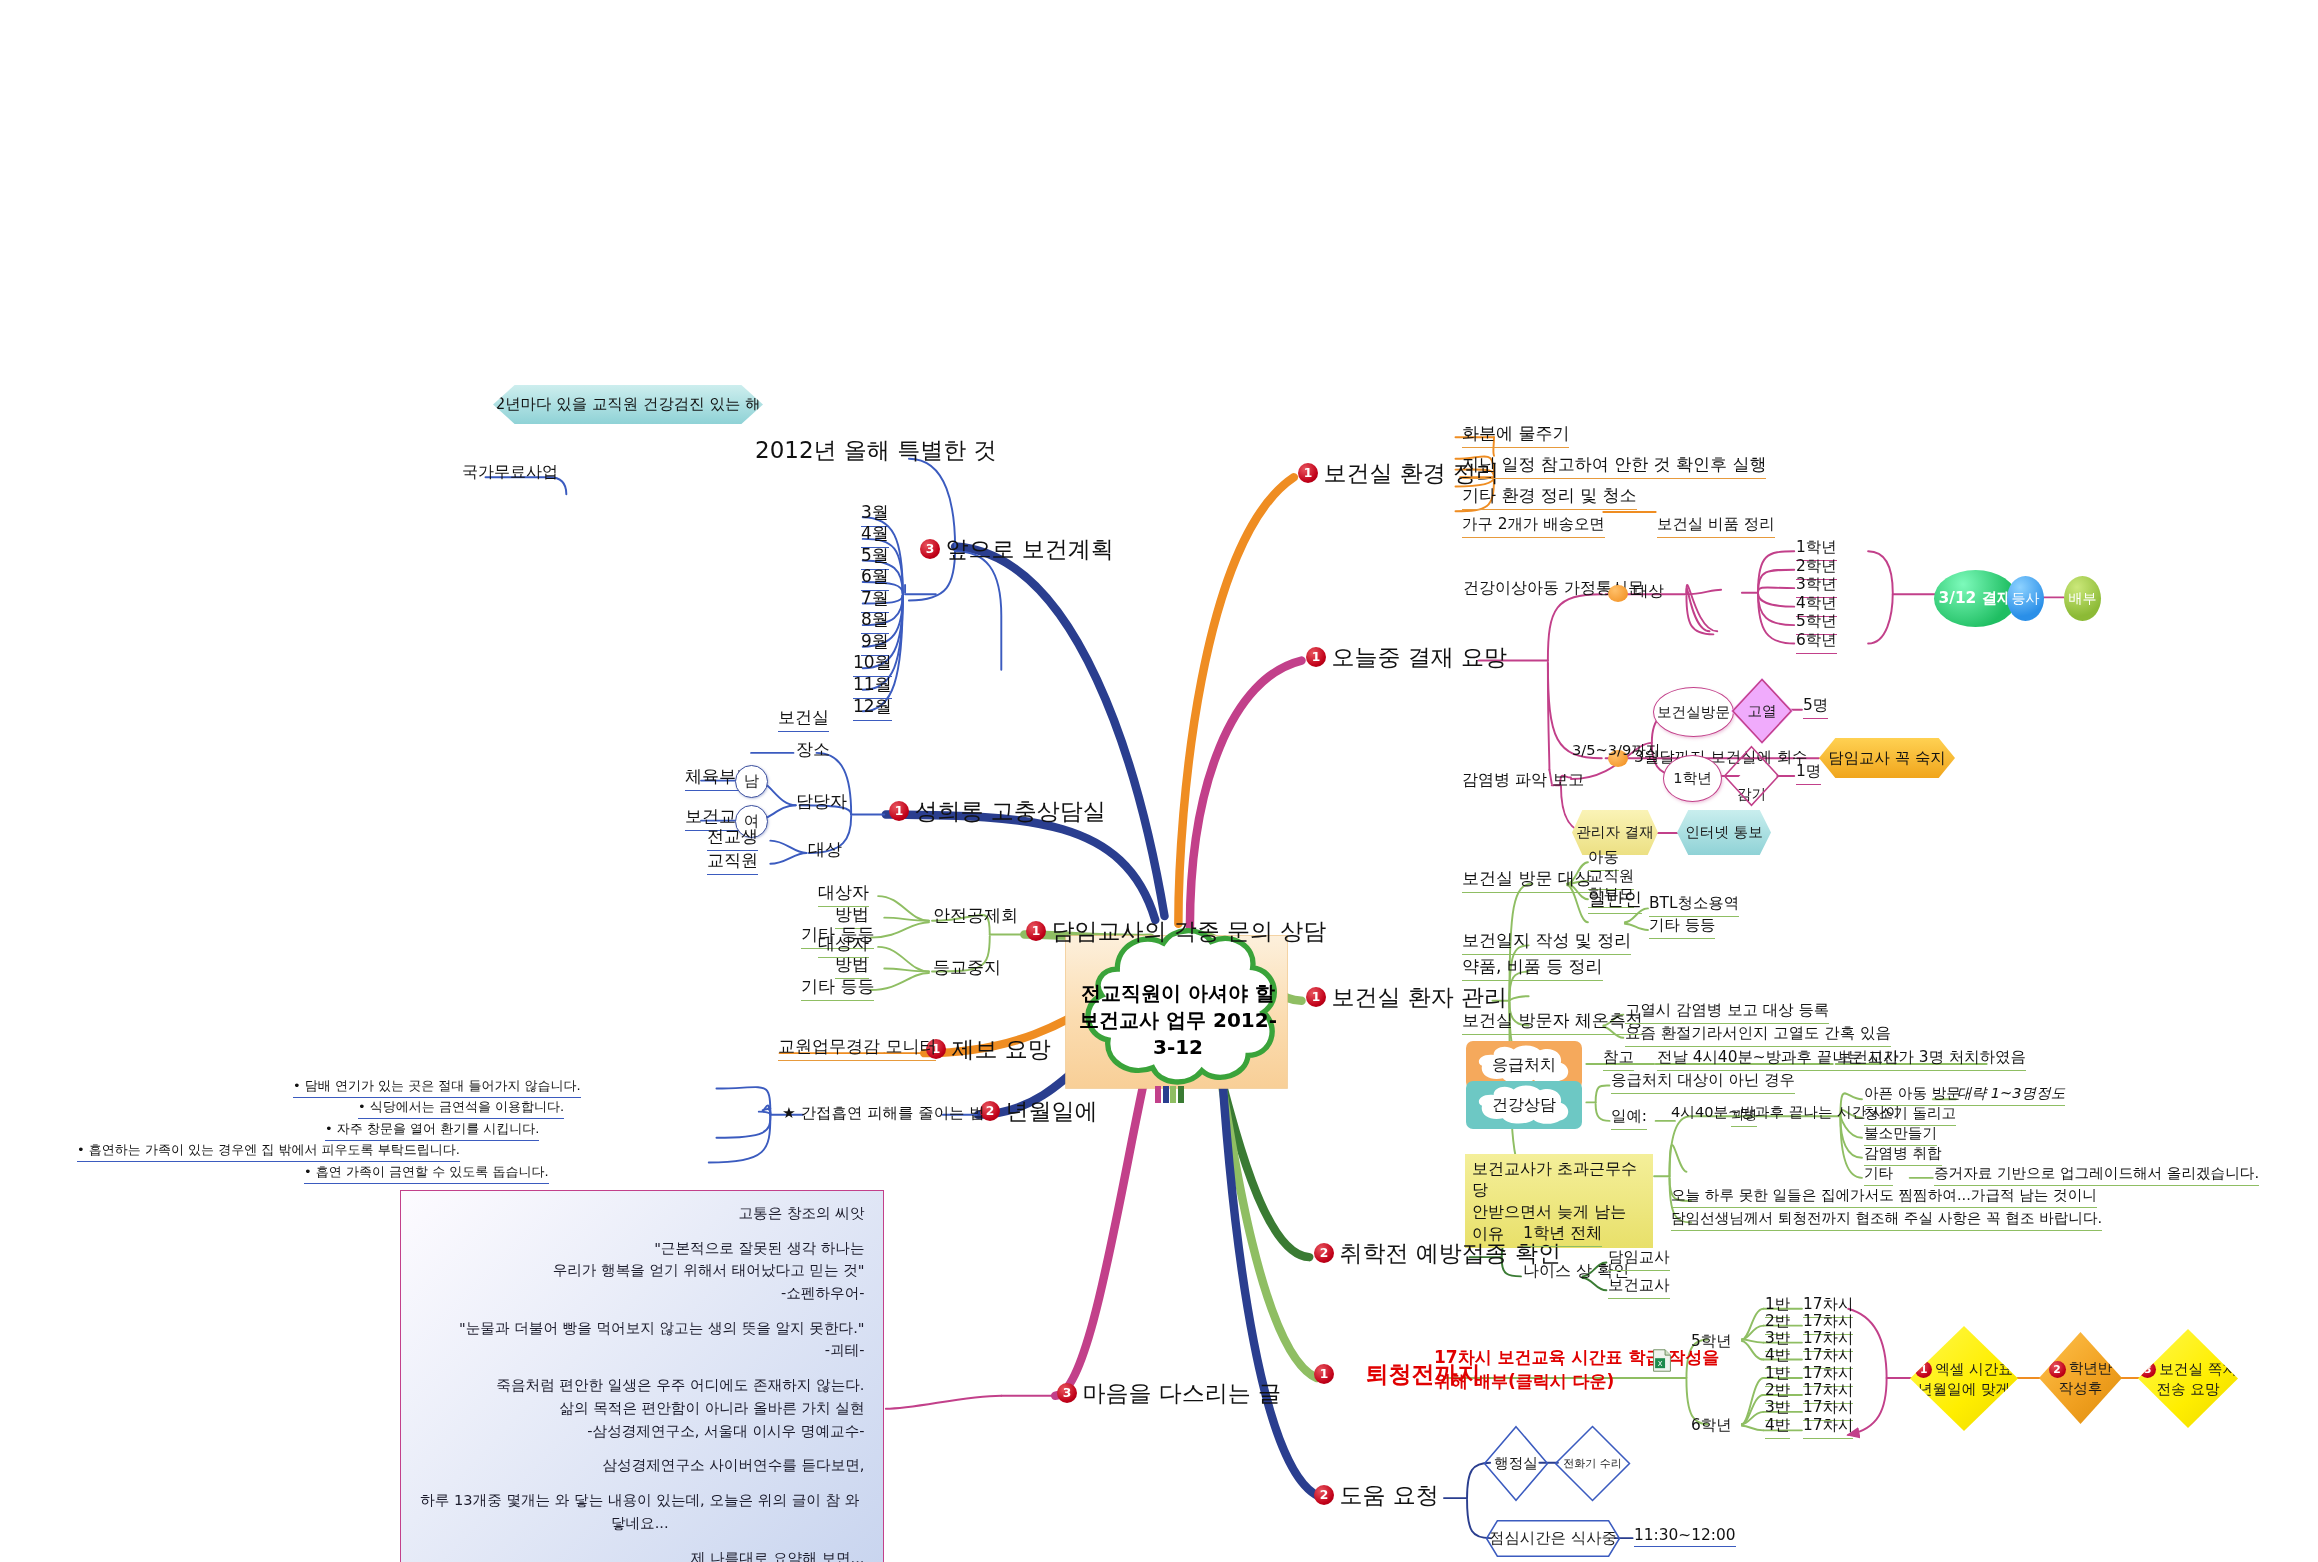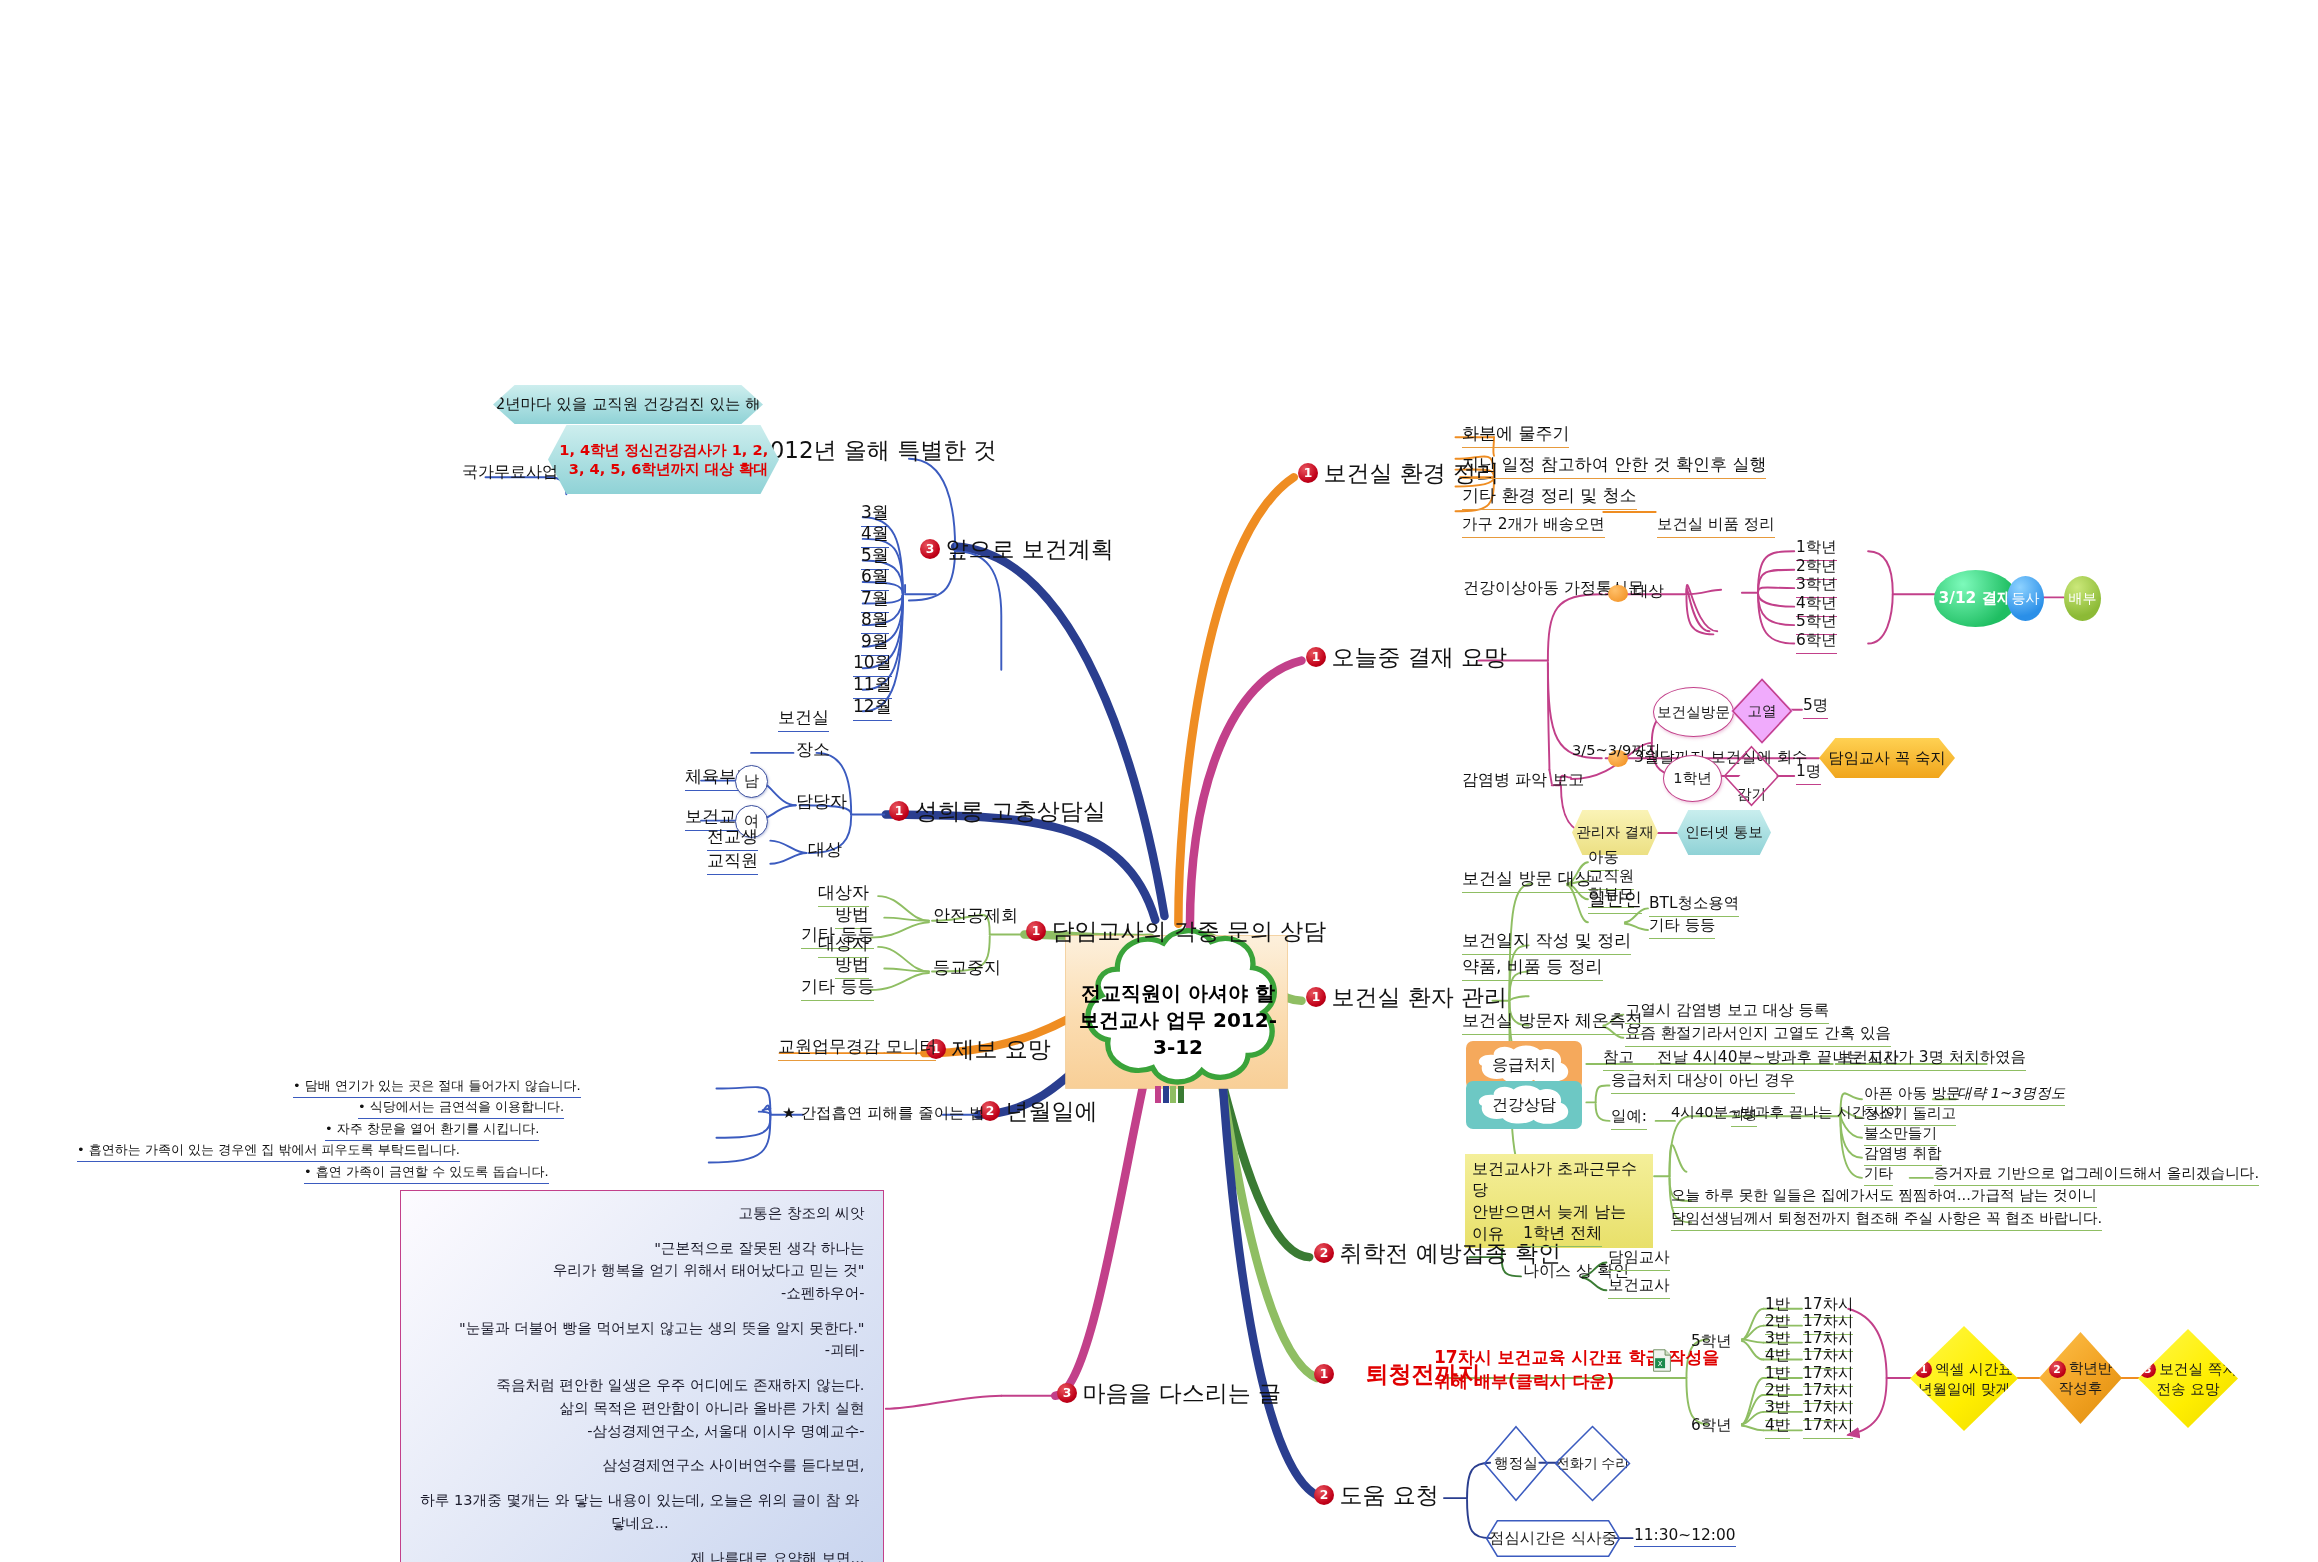--- a/index.html
+++ b/index.html
@@ -307,25 +307,20 @@
 <div style="position:absolute;left:1163px;top:1086px;width:6.2px;height:17px;background:#2a3e8f;"></div>
 <div style="position:absolute;left:1170px;top:1086px;width:6.2px;height:17px;background:#8fbe63;"></div>
 <div style="position:absolute;left:1178px;top:1086px;width:6.2px;height:17px;background:#3a7b33;"></div>
 
 <div class="node txt" style="left:755px;top:437px;">
   <span class="main-label">2012년 올해 특별한 것</span>
 </div>
 <div class="hex hexwide" style="left:493px;top:385px;width:270px;height:39px;
      background:linear-gradient(180deg,#cdeeee 0%,#8fd2d6 100%);border:0;color:#111;">
   <span>2년마다 있을 교직원 건강검진 있는 해</span>
-</div>
-<div class="hex hexwide" style="left:548px;top:425px;width:231px;height:69px;
-     background:linear-gradient(180deg,#cdeeee 0%,#8fd2d6 100%);border:0;
-     color:#e00000;font-weight:bold;font-size:14.6px;padding:0 10.8px;box-sizing:border-box;">
-  <span style="display:block;text-align:right;width:100%;">1, 4학년 정신건강검사가 1, 2, 3, 4, 5, 6학년까지 대상 확대</span>
 </div>
 <div class="leaf nou" style="left:462px;top:462px;font-size:16px;">
   <span>국가무료사업</span>
 </div>
 
 <div class="node" style="left:920px;top:536px;">
   <span class="bullet">3</span><span class="main-label">앞으로 보건계획</span>
 </div>
 <div class="leaf u-blue" style="left:861px;top:501px;">3월</div>
 <div class="leaf u-blue" style="left:861px;top:522px;">4월</div>
@@ -584,21 +579,21 @@
 
 <div class="node" style="left:1314px;top:1482px;">
   <span class="bullet">2</span><span class="main-label">도움 요청</span>
 </div>
 <div class="diamond-shape" style="left:1483px;top:1425px;width:66px;height:77px;background:transparent;font-size:14.6px;">
   <span style="position:relative;z-index:2;">행정실</span>
 </div>
 <svg style="position:absolute;left:1483px;top:1425px;width:66px;height:77px;" viewBox="0 0 86 100" width="66" height="77">
       <path d="M43 2 L84 50 L43 98 L2 50 Z" fill="none" stroke="#3b5bbf" stroke-width="2"></path>
     </svg>
-<div class="diamond-shape" style="left:1554px;top:1425px;width:77px;height:77px;background:transparent;font-size:14px;font-family:Liberation Serif, serif;">
+<div class="diamond-shape" style="left:1554px;top:1425px;width:77px;height:77px;background:transparent;font-size:11px;">
   <span style="position:relative;z-index:2;">전화기 수리</span>
 </div>
 <svg style="position:absolute;left:1554px;top:1425px;width:77px;height:77px;" viewBox="0 0 100 100" width="77" height="77">
       <path d="M50 2 L98 50 L50 98 L2 50 Z" fill="none" stroke="#3b5bbf" stroke-width="2"></path>
     </svg>
 <div class="hex" style="left:1485px;top:1519px;width:136px;height:39px;background:transparent;font-size:15.4px;">
   <span style="position:relative;z-index:2;">점심시간은 식사중</span>
 </div>
 <svg style="position:absolute;left:1485px;top:1519px;width:136px;height:39px;" viewBox="0 0 176 50" width="136" height="39">
       <path d="M16 2 L160 2 L174 25 L160 48 L16 48 L2 25 Z" fill="none" stroke="#3b5bbf" stroke-width="2"></path>

